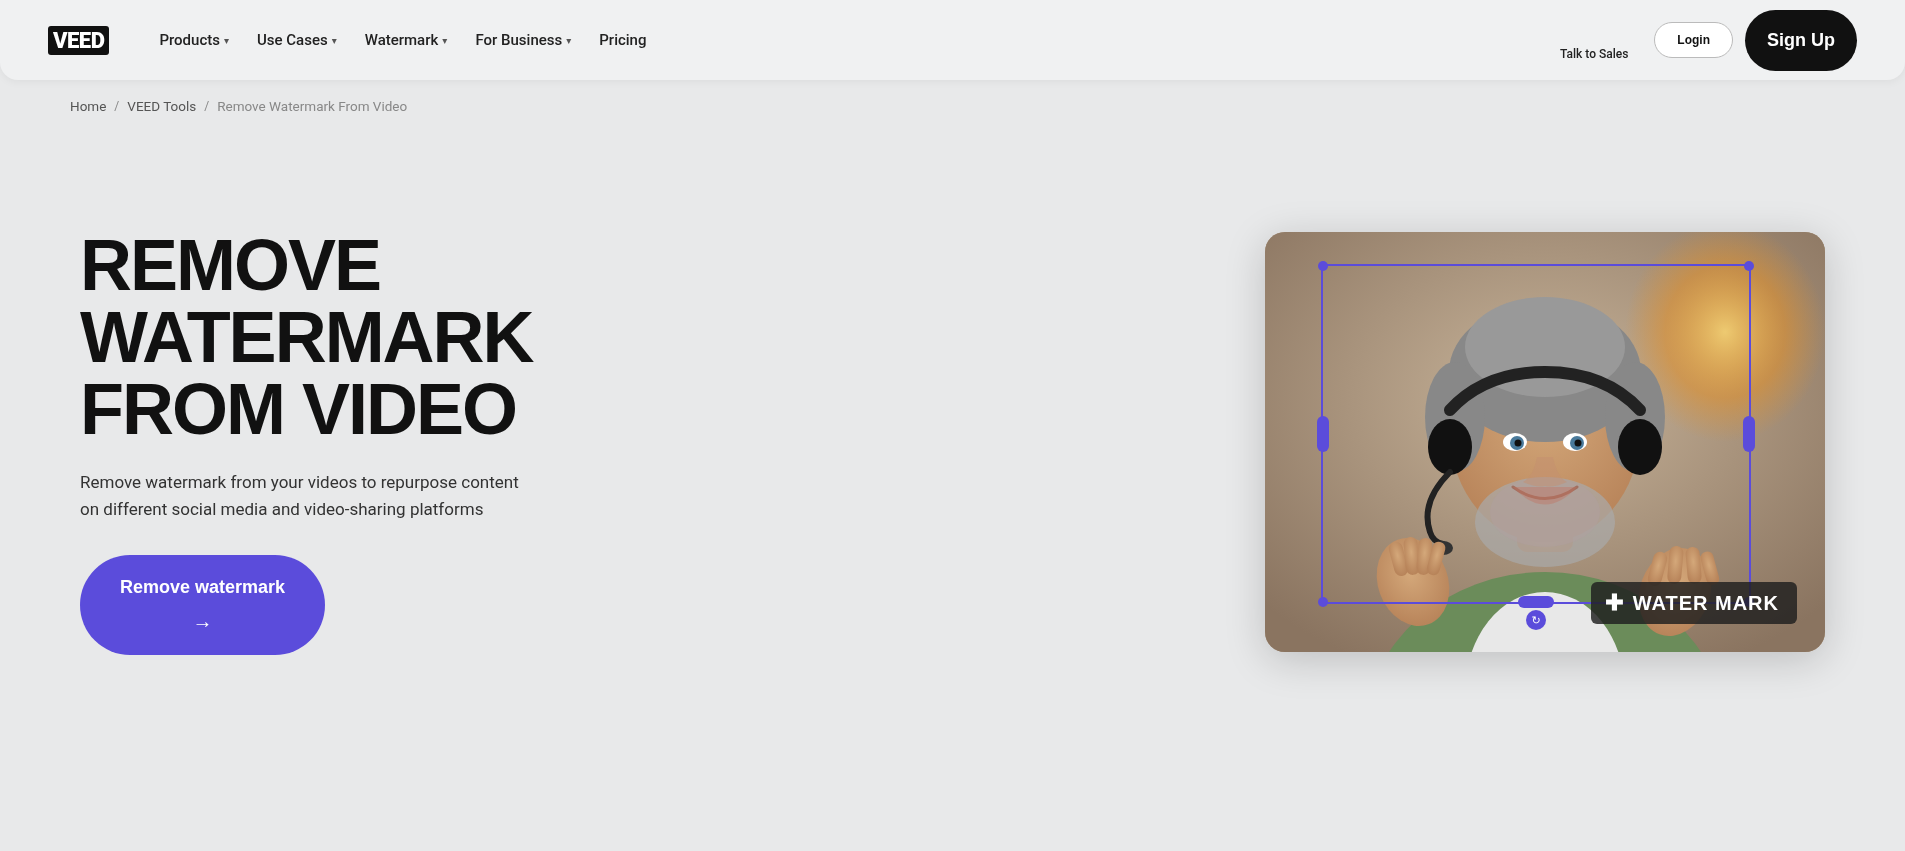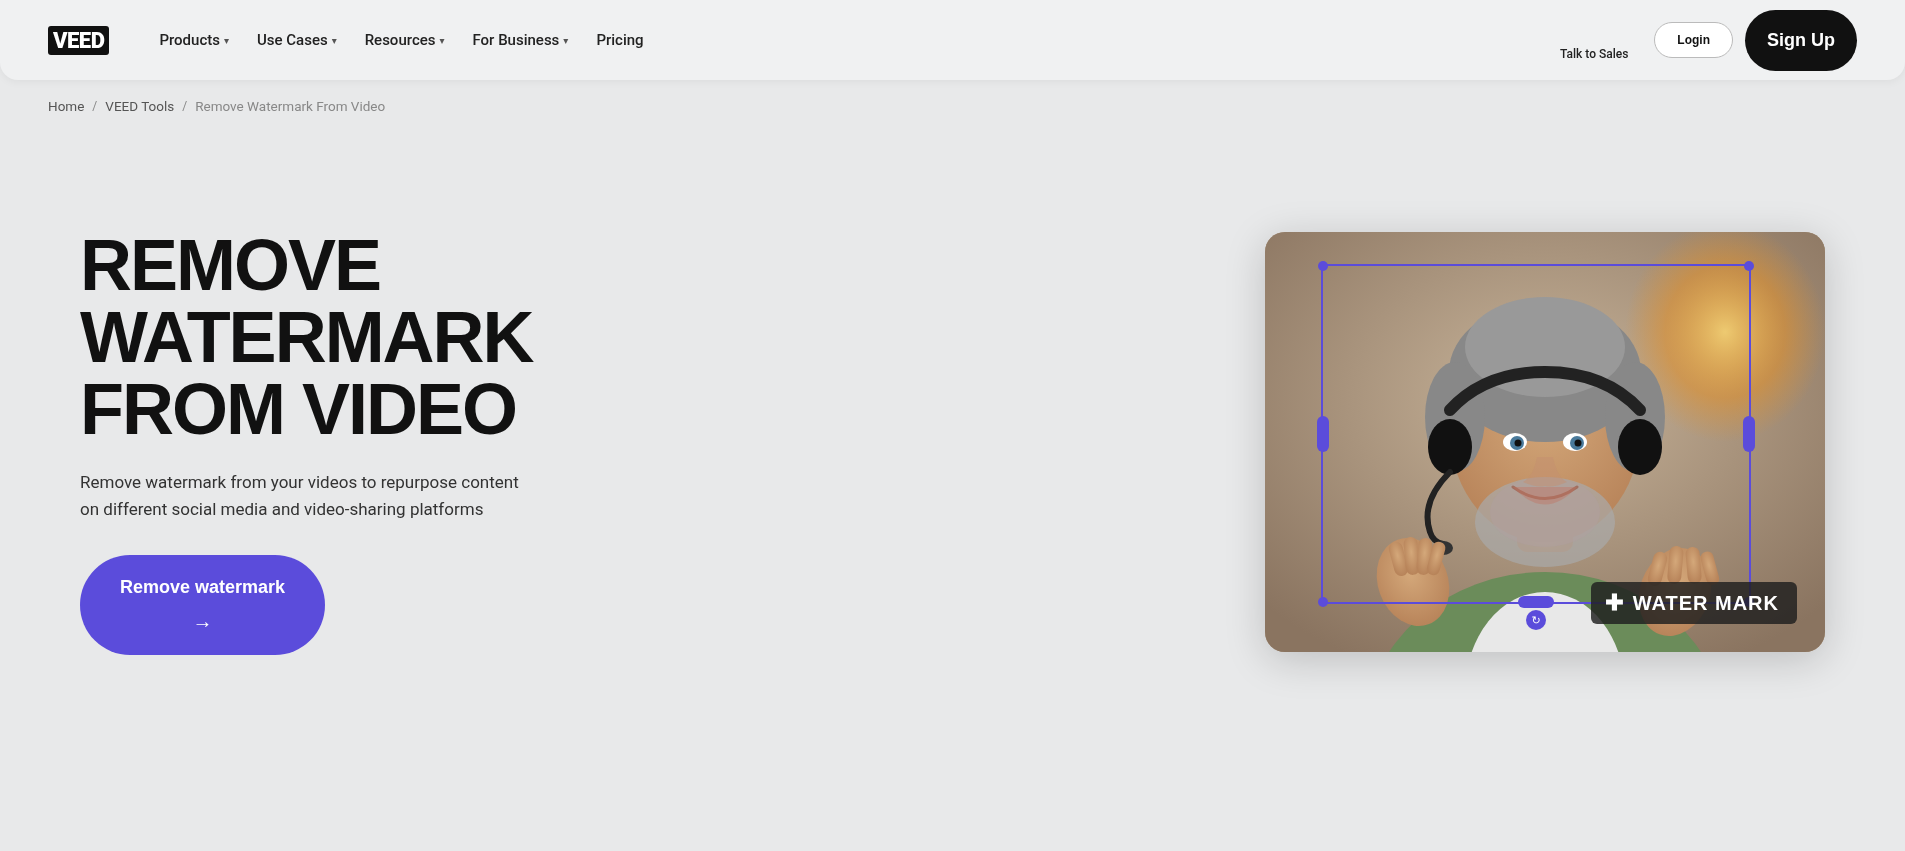--- a/index.html
+++ b/index.html
@@ -110,21 +110,21 @@
       font-weight: 600;
       cursor: pointer;
       color: #fff;
     }
 
     
     .breadcrumb {
       display: flex;
       align-items: center;
       gap: 8px;
-      padding: 18px 48px;
+      padding: 18px 70px;
       font-size: 13.5px;
       color: #555;
     }
 
     .breadcrumb span {
       color: #888;
     }
 
     .breadcrumb a {
       color: #555;
@@ -339,21 +339,21 @@
     <div class="nav-links">
       <div class="nav-item">
         <span>Products</span>
         <span class="chevron">▾</span>
       </div>
       <div class="nav-item">
         <span>Use Cases</span>
         <span class="chevron">▾</span>
       </div>
       <div class="nav-item">
-        <span>Resources</span>
+        <span>Watermark</span>
         <span class="chevron">▾</span>
       </div>
       <div class="nav-item">
         <span>For Business</span>
         <span class="chevron">▾</span>
       </div>
       <div class="nav-item">
         <span>Pricing</span>
       </div>
     </div>

